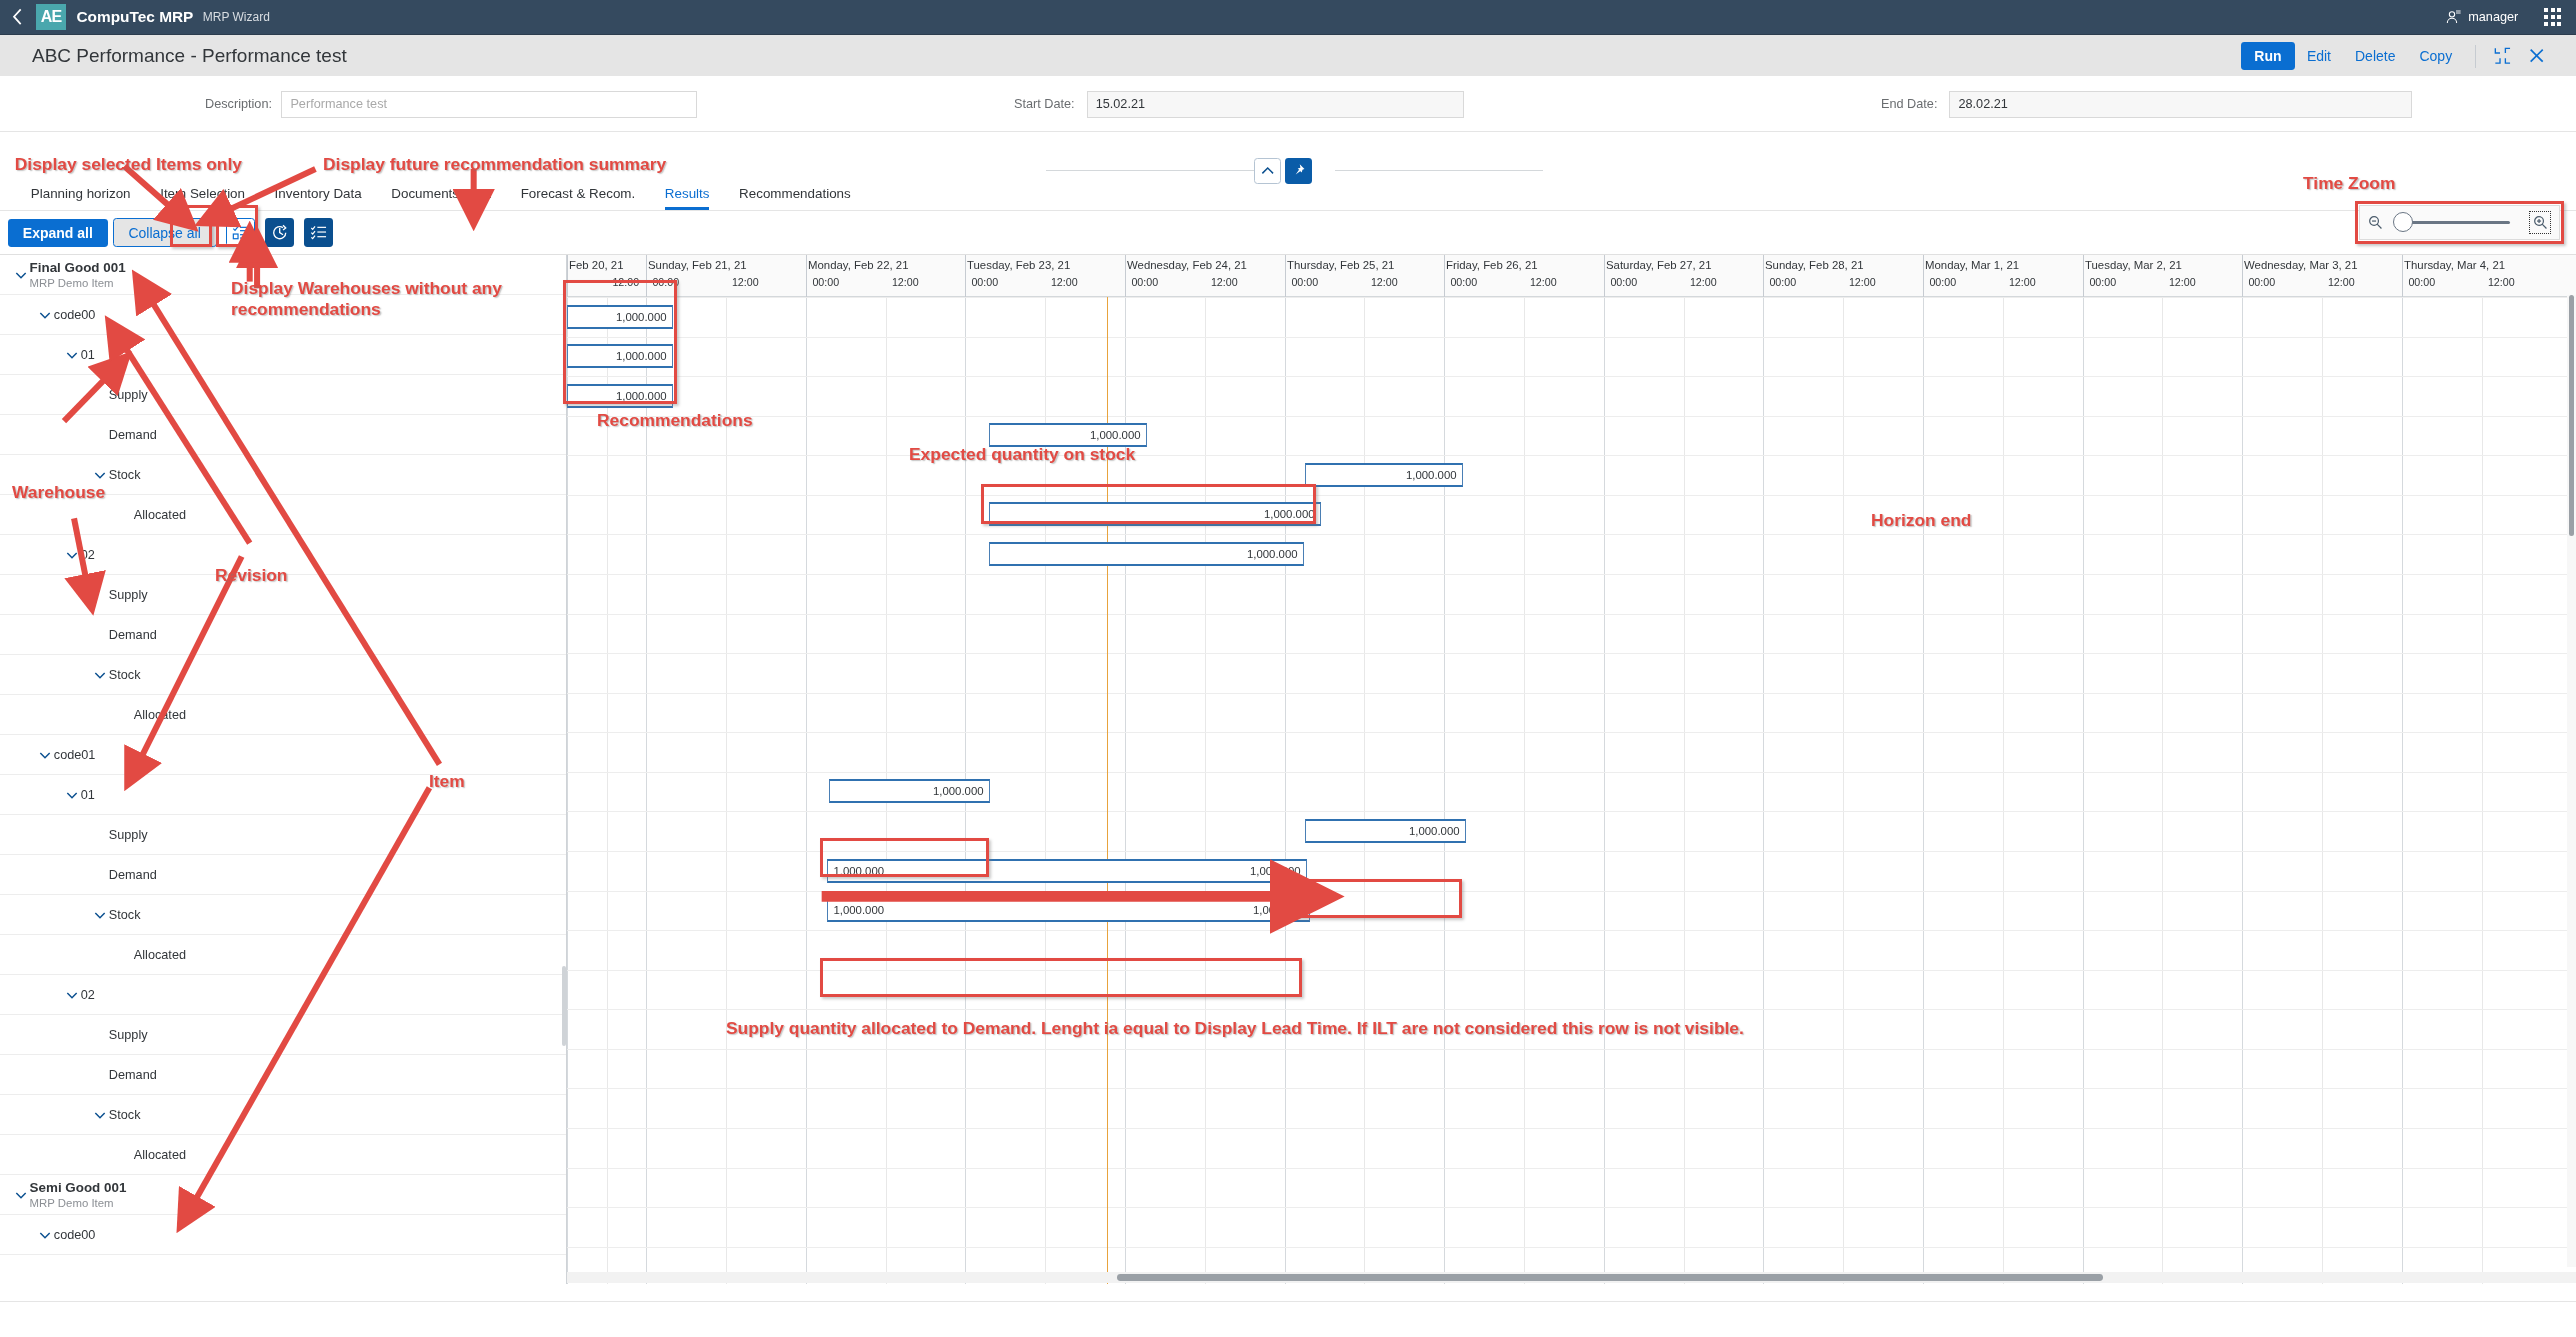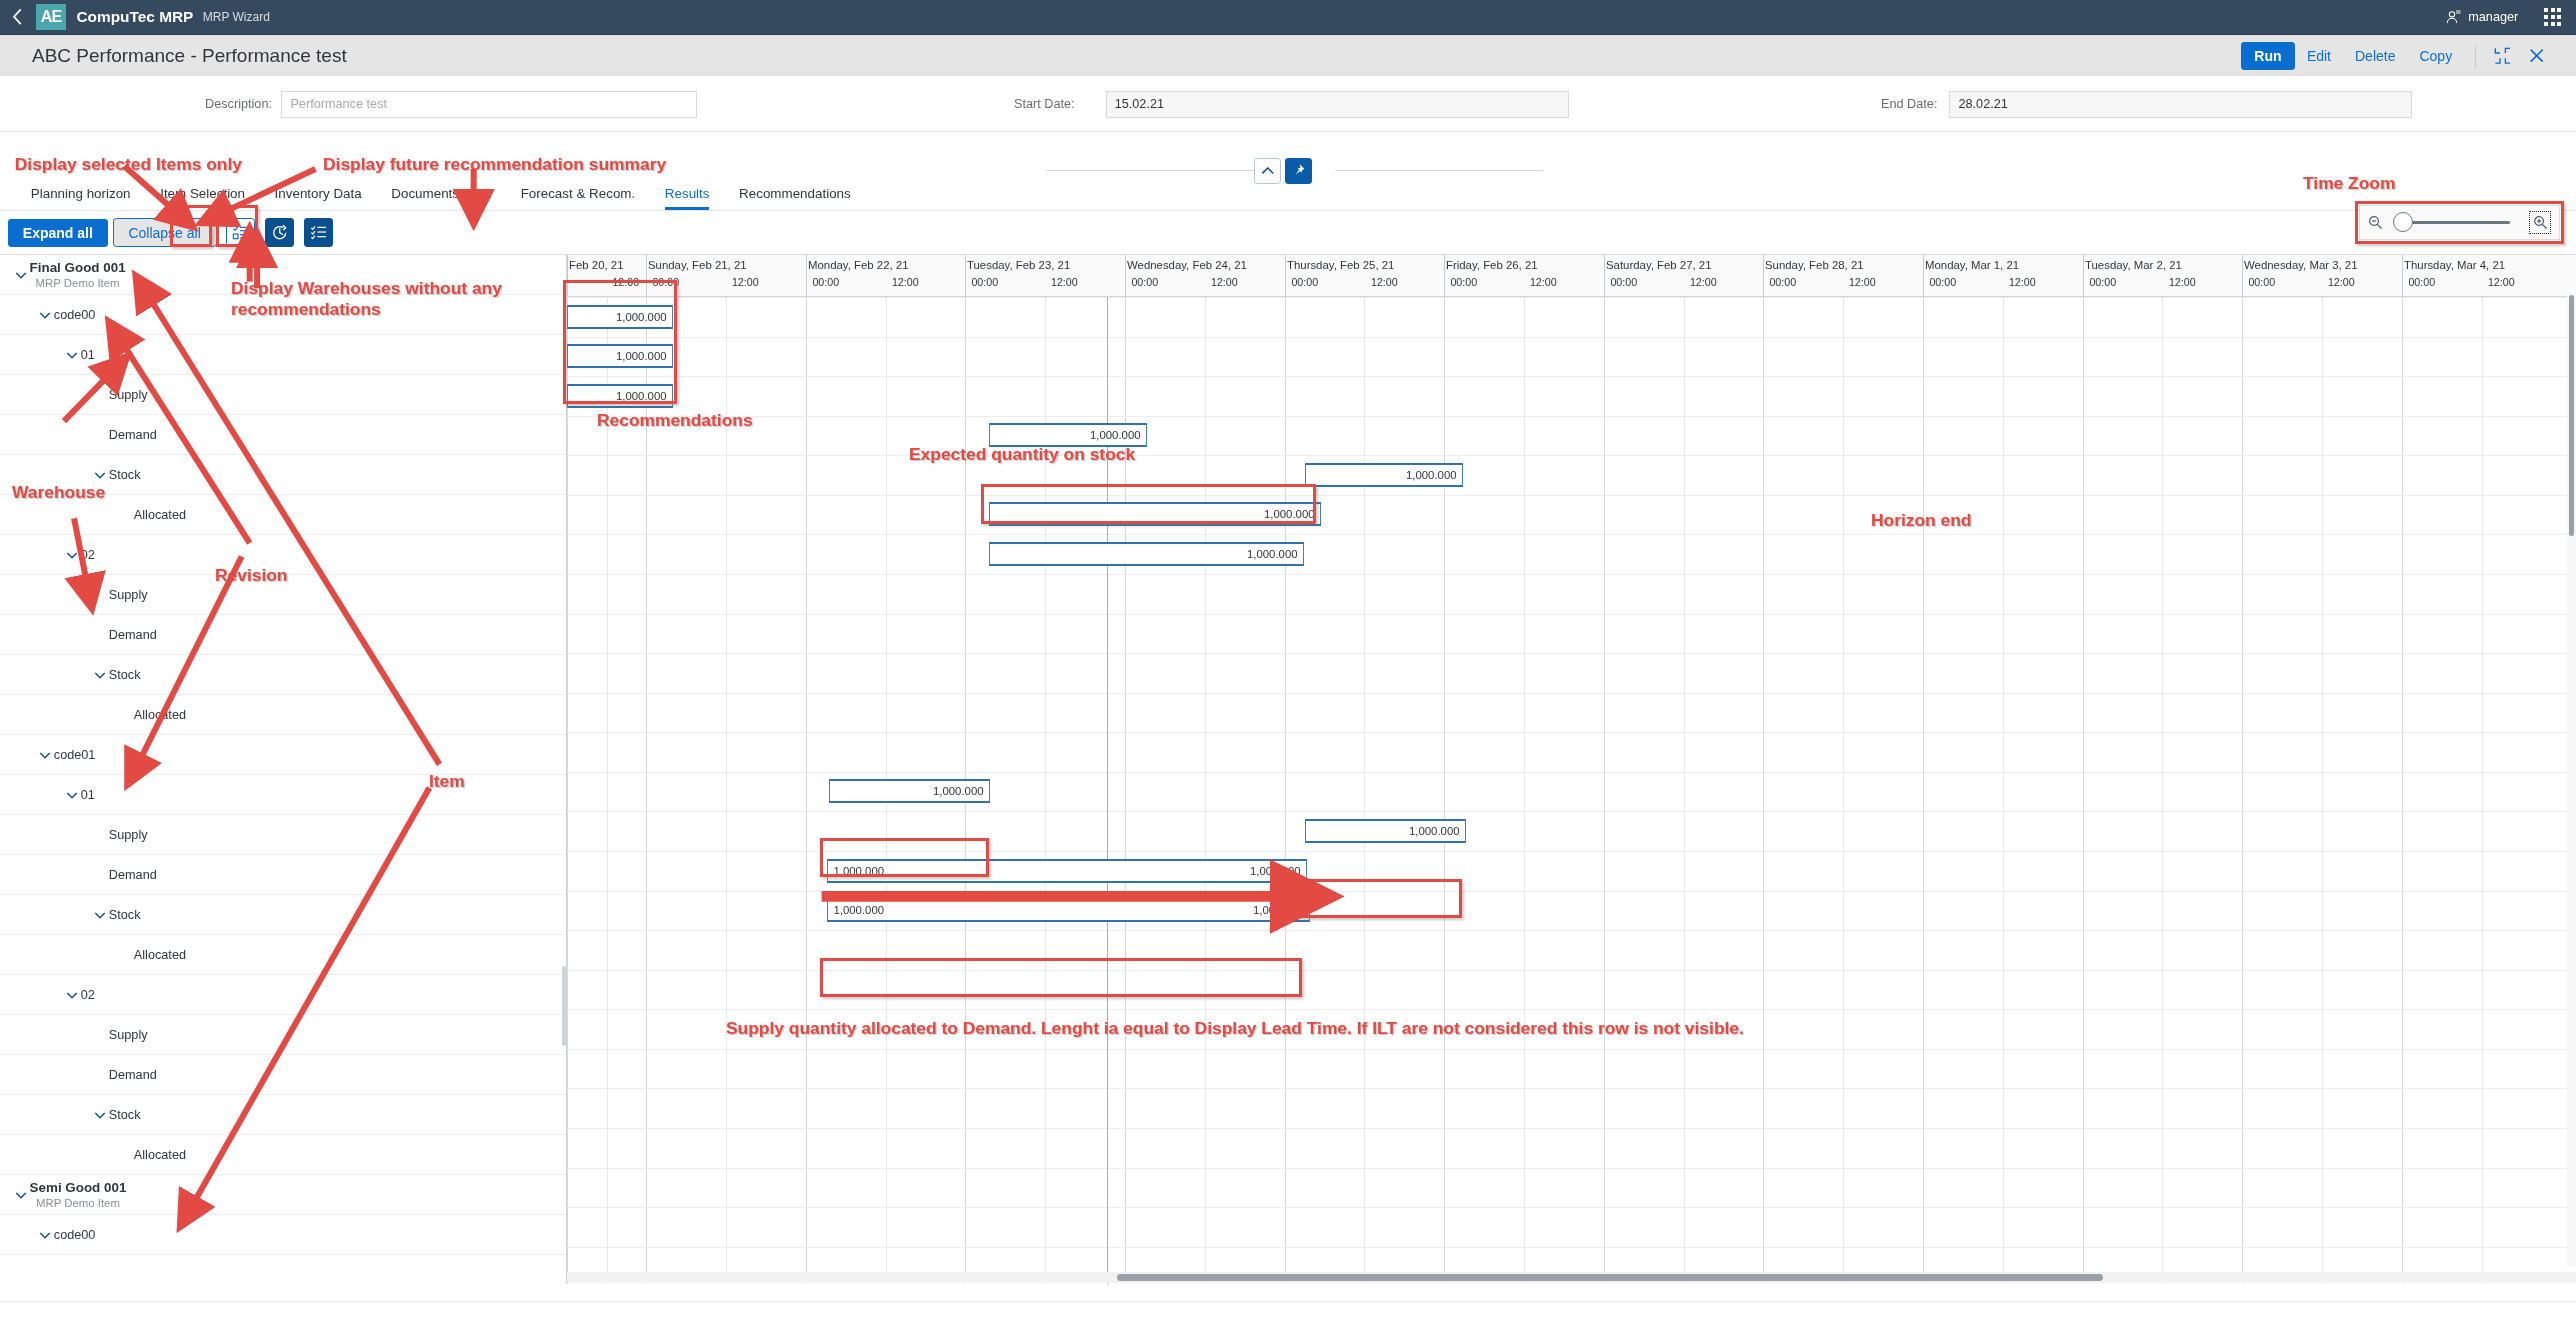--- a/index.html
+++ b/index.html
@@ -62,21 +62,21 @@
     border: 0.7px solid #d9d9d9; background: #f7f7f7; height: 27px;
     font-size: 12.7px; color: #32363a; padding: 0 8px;
     font-family: "Liberation Sans", sans-serif; outline: none;
   }
   .field input::placeholder { color: #a9a9a9; }
   #f-desc { left: 178px; }
   #f-desc label { width: 94px; text-align: right; margin-right: 9.4px; }
   #f-desc input { width: 416px; background: #ffffff; }
   #f-start { left: 1014px; }
   #f-start label { margin-right: 12px; }
-  #f-start input { width: 463px; margin-left: 19px; }
+  #f-start input { width: 377px; }
   #f-end { left: 1881px; }
   #f-end label { margin-right: 12px; }
   #f-end input { width: 463px; }
 
   
   .centerbtns { position: absolute; left: 1254px; top: 158px; display: flex; align-items: center; z-index: 6; }
   .cb { width: 27px; height: 25.5px; display: flex; align-items: center; justify-content: center; border-radius: 3.4px; cursor: pointer; }
   .cb.plain { border: 0.7px solid #b5c4d3; background: #ffffff; color: #0a4f8f; }
   .cb.filled { background: #0a5ca8; color: #ffffff; margin-left: 4px; }
   .cb-line { position: absolute; top: 170px; height: 0.7px; background: #d4d8db; }
@@ -134,21 +134,21 @@
   .hc3 { width: 101px; border-right: 0.7px solid #e3e3e3; height: 42px; display: flex; align-items: center; padding-left: 8px; }
   .hc4 { width: 99px; height: 42px; display: flex; align-items: center; padding-left: 8px; }
 
   .trow {
     height: 40px; display: flex; align-items: center; border-bottom: 0.7px solid #ededed;
     position: relative;
   }
   .chev { color: #0a4f8f; font-size: 10.7px; width: 14.8px; display: inline-block; flex: 0 0 14.8px; }
   .trow .tlabel { font-size: 12.7px; color: #32363a; }
   .trow.item .tlabel { font-weight: bold; font-size: 13.4px; }
-  .tsub { font-size: 11.4px; color: #8b8f94; display: block; margin-top: 1.3px; text-align: center; }
+  .tsub { font-size: 11.4px; color: #8b8f94; display: block; margin-top: 1.3px; }
   .twrap { display: flex; flex-direction: column; }
 
   .chart-pane {
     position: absolute; left: 567px; top: 0; width: 2009px; height: 1029px; overflow: hidden;
   }
   .time-head { height: 42px; position: relative; background: #fafafa; border-bottom: 0.7px solid #d4d8db; }
   .daycell {
     position: absolute; top: 0; height: 42px; border-left: 0.7px solid #c6cbd1;
   }
   .daycell .dname { font-size: 11.4px; color: #32363a; padding: 4px 0 0 1px; white-space: nowrap; }

